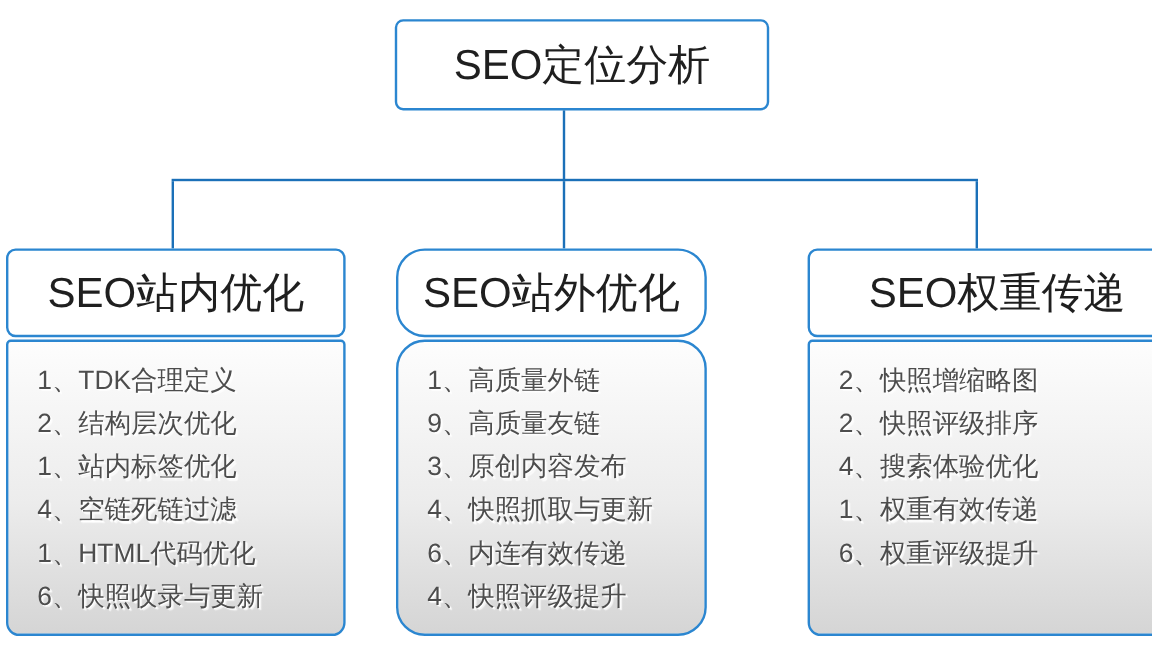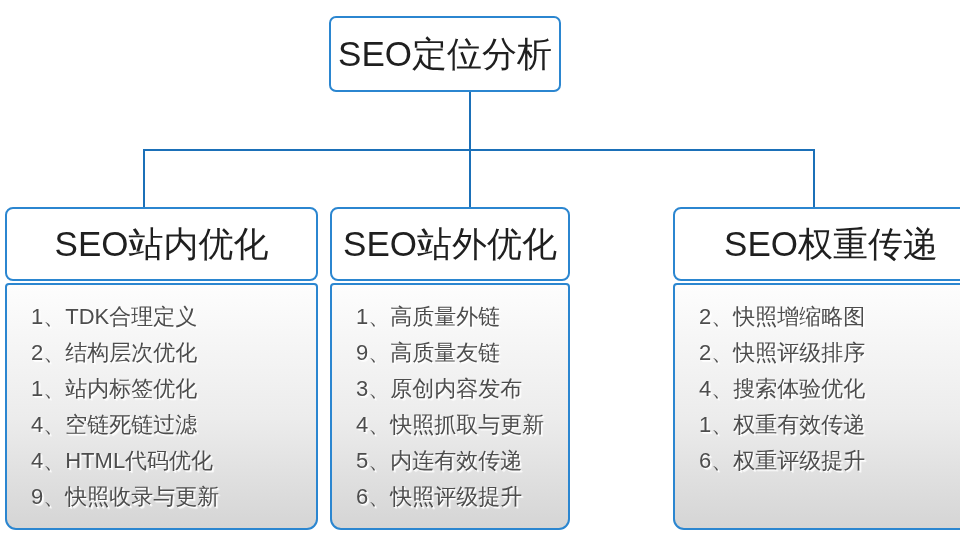--- a/index.html
+++ b/index.html
@@ -19,21 +19,21 @@
   .line{position:absolute;background:var(--connector);}
   .node{
     position:absolute;
     box-sizing:border-box;
     background:#ffffff;
     border:2px solid var(--box-border);
     display:flex;align-items:center;justify-content:center;
     color:var(--title-text);
   }
   .root-node{
-    left:329px;top:16px;width:232px;height:76px;
+    left:329px;top:16px;width:312px;height:76px;
     border-radius:7px;
     font-size:35px;
     align-items:center;
   }
   .branch-header{
     top:207px;height:74px;
     border-radius:8px;
     font-size:35px;
     z-index:2;
   }
@@ -51,22 +51,22 @@
     list-style:none;
   }
   .branch-list li{
     font-size:22px;
     line-height:36px;
     color:var(--list-text);
     text-shadow:1px 1px 0 #ffffff, 2px 2px 1px rgba(255,255,255,0.8);
     white-space:nowrap;
   }
   
-  .col-0{left:5px;width:313px;}
-  .col-1{left:330px;width:240px;}
+  .col-0{left:5px;width:283px;}
+  .col-1{left:330px;width:259px;border-radius:24px;}
   .col-2{left:673px;width:316px;}
   
   .v-root{left:469px;top:92px;width:2px;height:59px;}
   .h-main{left:143px;top:149px;width:672px;height:2px;}
   .v-left{left:143px;top:151px;width:2px;height:56px;}
   .v-mid{left:469px;top:151px;width:2px;height:56px;}
   .v-right{left:813px;top:151px;width:2px;height:56px;}
 </style>
 </head>
 <body>
@@ -85,36 +85,36 @@
 
   <div class="node branch-header col-0">
     <span>SEO站内优化</span>
   </div>
   <div class="branch-list col-0">
     <ul>
       <li>1、TDK合理定义</li>
       <li>2、结构层次优化</li>
       <li>1、站内标签优化</li>
       <li>4、空链死链过滤</li>
-      <li>4、HTML代码优化</li>
-      <li>9、快照收录与更新</li>
+      <li>1、HTML代码优化</li>
+      <li>6、快照收录与更新</li>
     </ul>
   </div>
 
   <div class="node branch-header col-1">
     <span>SEO站外优化</span>
   </div>
   <div class="branch-list col-1">
     <ul>
       <li>1、高质量外链</li>
       <li>9、高质量友链</li>
       <li>3、原创内容发布</li>
       <li>4、快照抓取与更新</li>
-      <li>5、内连有效传递</li>
-      <li>6、快照评级提升</li>
+      <li>6、内连有效传递</li>
+      <li>4、快照评级提升</li>
     </ul>
   </div>
 
   <div class="node branch-header col-2">
     <span>SEO权重传递</span>
   </div>
   <div class="branch-list col-2">
     <ul>
       <li>2、快照增缩略图</li>
       <li>2、快照评级排序</li>

